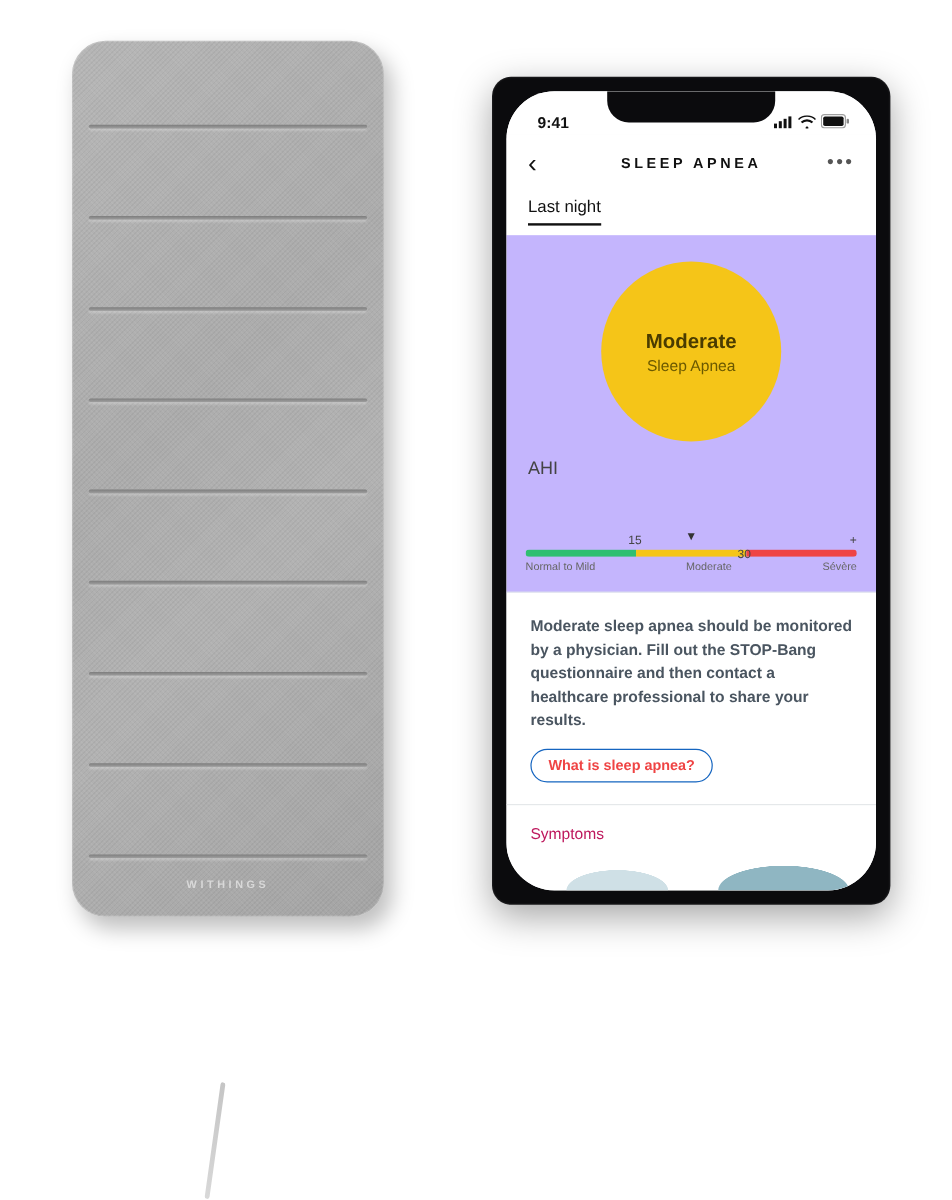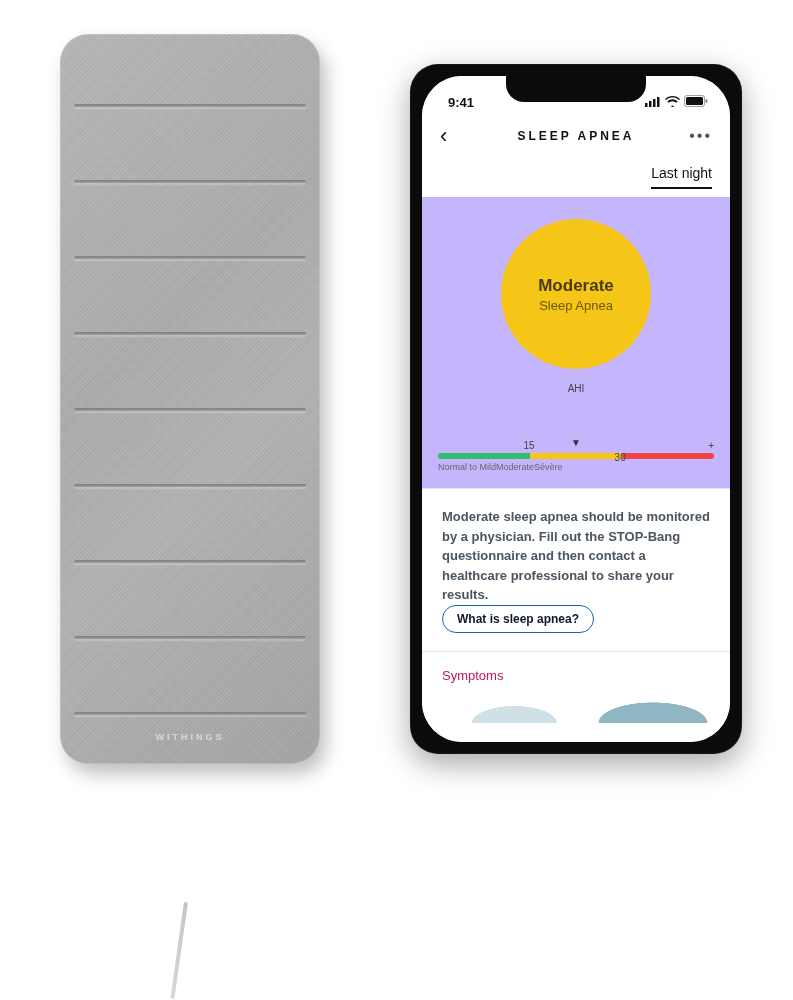--- a/index.html
+++ b/index.html
@@ -50,21 +50,21 @@
     border-radius:2px;
     transform:rotate(8deg); transform-origin:top;
   }
 
   
   .phone{
     position:absolute;
     left:410px; top:64px;
     width:332px; height:690px;
     background:#0b0b0d;
-    border-radius:28px;
+    border-radius:16px;
     padding:12px;
     box-shadow:0 10px 30px rgba(0,0,0,.35), inset 0 0 2px rgba(255,255,255,.2);
   }
   .screen{
     width:100%; height:100%;
     background:#f8f9fa;
     border-radius:40px;
     overflow:hidden;
     position:relative;
     display:flex; flex-direction:column;
@@ -87,57 +87,57 @@
   .sig-icon,.wifi-icon,.batt-icon{ display:inline-block; }
 
   .app-header{
     background:#fff; padding:10px 18px 0 18px;
     border-bottom:0;
   }
   .header-row{ display:flex; align-items:center; justify-content:space-between; height:28px;}
   .back{ font-size:22px; color:#111; line-height:1; width:24px;}
   .title{ font-size:12px; font-weight:700; letter-spacing:3px; color:#111;}
   .more{ font-size:16px; color:#555; width:24px; text-align:right; letter-spacing:2px;}
-  .tab-row{ margin-top:14px; text-align:right; padding-bottom:8px;}
+  .tab-row{ margin-top:14px; text-align:left; padding-bottom:8px;}
   .tab{
     display:inline-block; font-size:14px; color:#111; padding-bottom:6px;
     border-bottom:2px solid #111;
   }
 
   .hero{
     background:#c4b5fd; text-align:center; padding:22px 16px 16px 16px;
     border-bottom:1px solid #e2e8ea;
   }
   .circle{
     width:150px; height:150px; border-radius:50%;
     background:#f5c518; margin:0 auto 14px auto;
     display:flex; flex-direction:column; align-items:center; justify-content:center;
     color:#5a4a00;
   }
   .circle .lvl{ font-size:17px; font-weight:700; color:#4a3c00;}
   .circle .sub{ font-size:13px; color:#6b5900; margin-top:2px;}
 
   .scale{ margin-top:8px; font-size:9px; color:#555;}
-  .scale-top{ display:flex; justify-content:flex-end; padding:0 2px; font-size:10px; color:#444;flex-direction:column;}
+  .scale-top{ display:flex; justify-content:flex-end; padding:0 2px; font-size:15px; color:#444;}
   .scale-bar{ display:flex; height:6px; border-radius:3px; overflow:hidden; margin:3px 0;}
   .seg{ height:100%; }
   .seg.green{ background:#2fbf71; flex:1;}
   .seg.yellow{ background:#f5c518; flex:1;}
   .seg.red{ background:#ef4444; flex:1;}
   .marker-row{ position:relative; height:10px;margin-top:46px; }
   .marker{ position:absolute; top:-3px; left:50%; transform:translateX(-50%); font-size:10px; color:#333;}
-  .scale-labels{ display:flex; font-size:9px; color:#666; margin-top:2px;}
+  .scale-labels{ display:flex; justify-content:space-between; font-size:9px; color:#666; margin-top:2px;}
 
   .body{
     background:#fff; padding:18px 20px 12px 20px; flex:1;
   }
   .desc{ font-size:13px; line-height:1.5; color:#4a5560;font-weight:bold;}
   .pill{
-    display:inline-block; 
-    border:1.5px solid #1565c0; color:#0f172a;
+    display:inline-block; margin-top:14px;
+    border:1.5px solid #1565c0; color:#ef4444;
     font-size:12px; font-weight:600;
     padding:6px 14px; border-radius:18px;
   }
   hr.sep{ border:none; border-top:1px solid #e5e8ea; margin:18px -20px 16px -20px;}
   .h2{ font-size:13px; font-weight:400; color:#be185d; margin-bottom:8px;}
   .desc2{ font-size:13px; line-height:1.5; color:#4a5560;}
 
   .wave{
     height:30px; margin:10px -20px -12px -20px;
     background:

